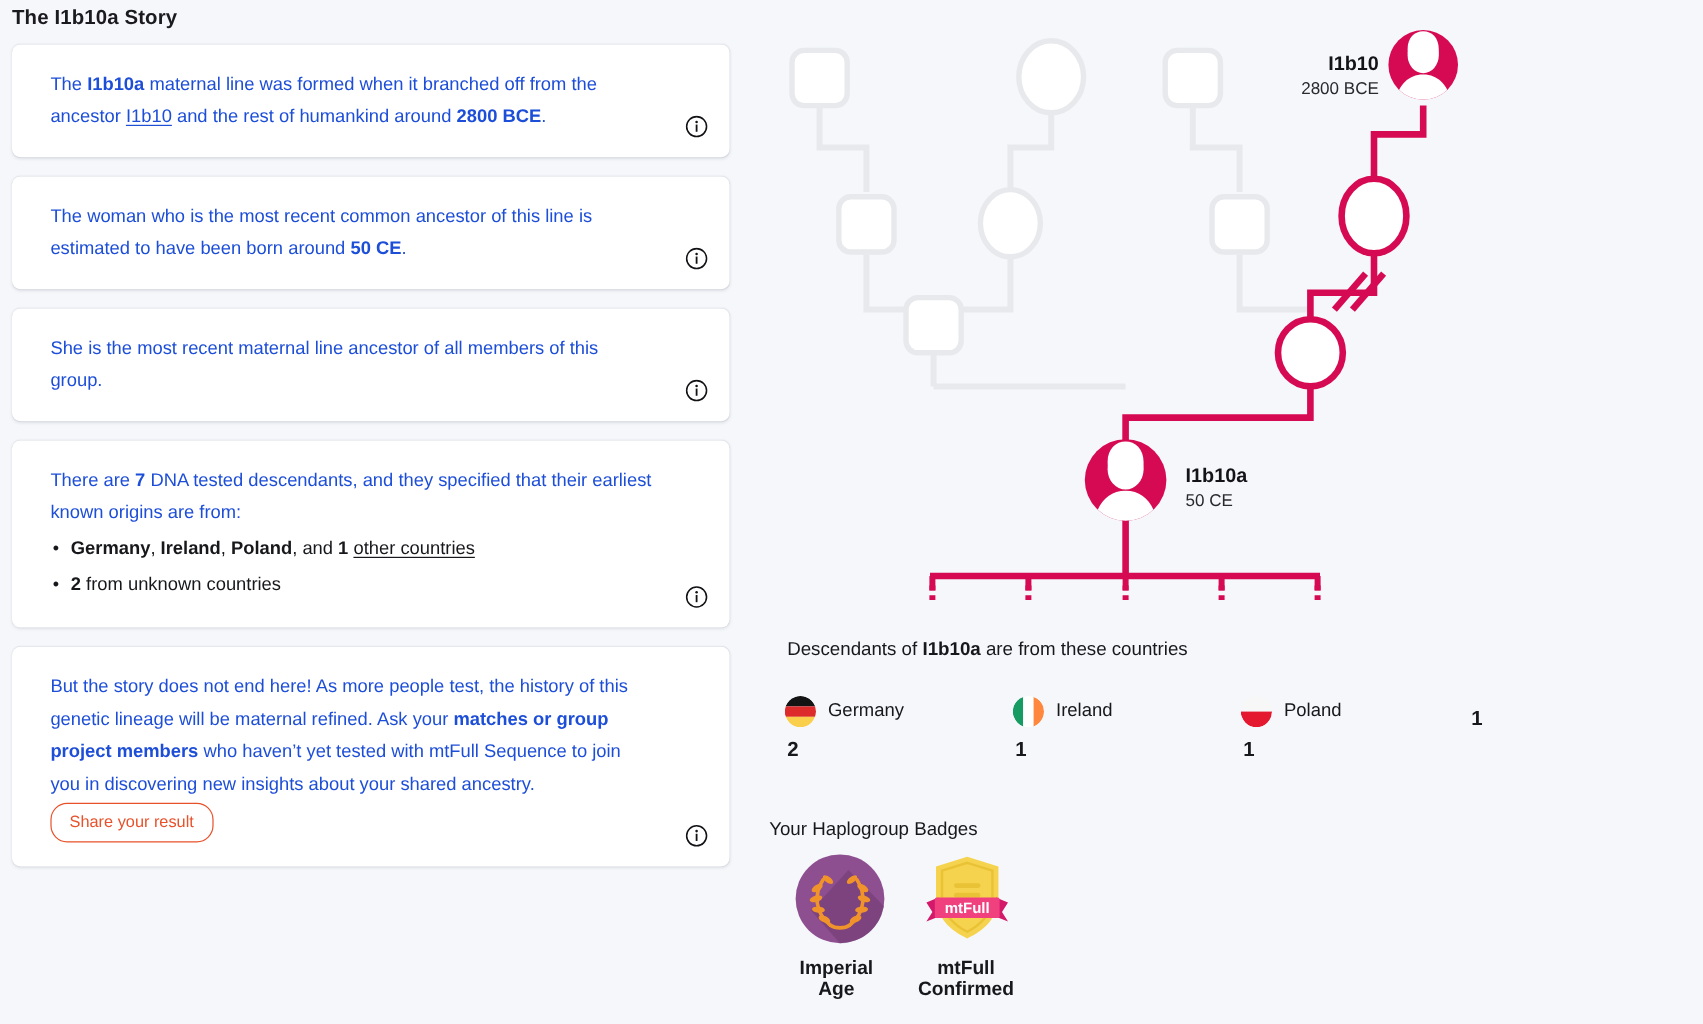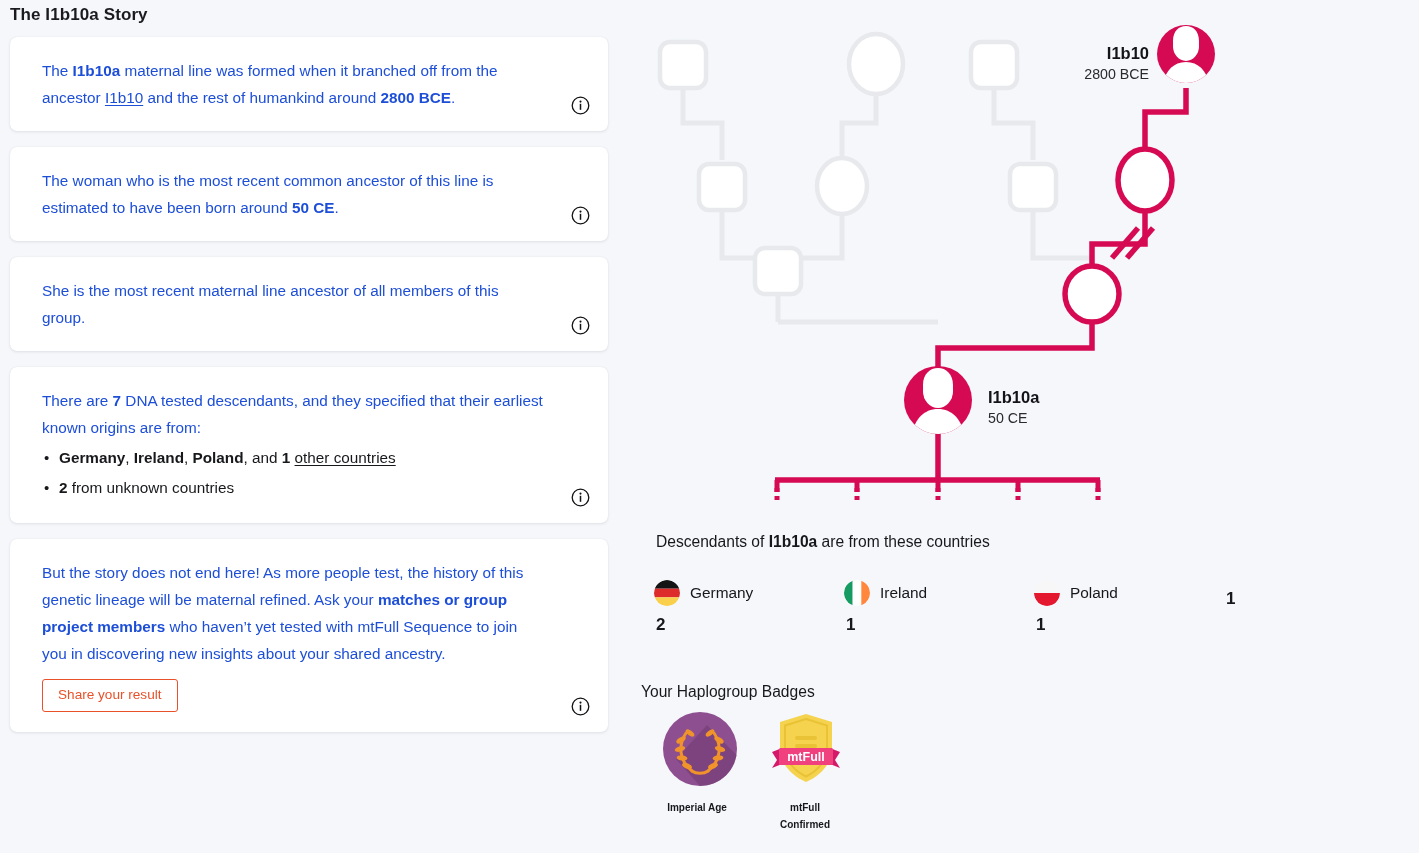--- a/index.html
+++ b/index.html
@@ -60,24 +60,24 @@
     position: absolute; left: 2px; top: 0;
     font-size: 15px;
   }
   .info-icon {
     position: absolute; right: 18px; bottom: 16px;
     width: 19px; height: 19px;
     cursor: pointer;
   }
   .share-btn {
     display: inline-block;
-    margin-top: 12px;
+    margin-top: 2px;
     padding: 8px 15px 9px 15px;
     border: 1.6px solid #e8512a;
-    border-radius: 3px;
+    border-radius: 14px;
     color: #e8512a;
     background: #ffffff;
     font-size: 13.6px;
     font-family: "Liberation Sans", sans-serif;
     cursor: pointer;
     line-height: 1;
   }
 
   
   .right-col {
@@ -116,21 +116,21 @@
   .country-count { font-size: 17px; font-weight: bold; color: #17181b; margin-top: 9px; margin-left: 2px; }
 
   
   .badges-title {
     position: absolute; left: 1px; top: 683px;
     font-size: 15.6px; color: #17181b;
   }
   .badge-row { position: absolute; left: 16px; top: 712px; display: flex; gap: 26px; }
   .badge { width: 82px; text-align: center; }
   .badge-caption {
-    font-size: 10px; font-weight: bold; color: #17181b;
+    font-size: 16px; font-weight: bold; color: #17181b;
     margin-top: 9px; line-height: 17px;
   }
   .badge-svg-wrap { height: 78px; display:flex; align-items:center; justify-content:flex-end; }
 </style>
 </head>
 <body>
 
 <div class="page">
 
   <div class="left-col">

